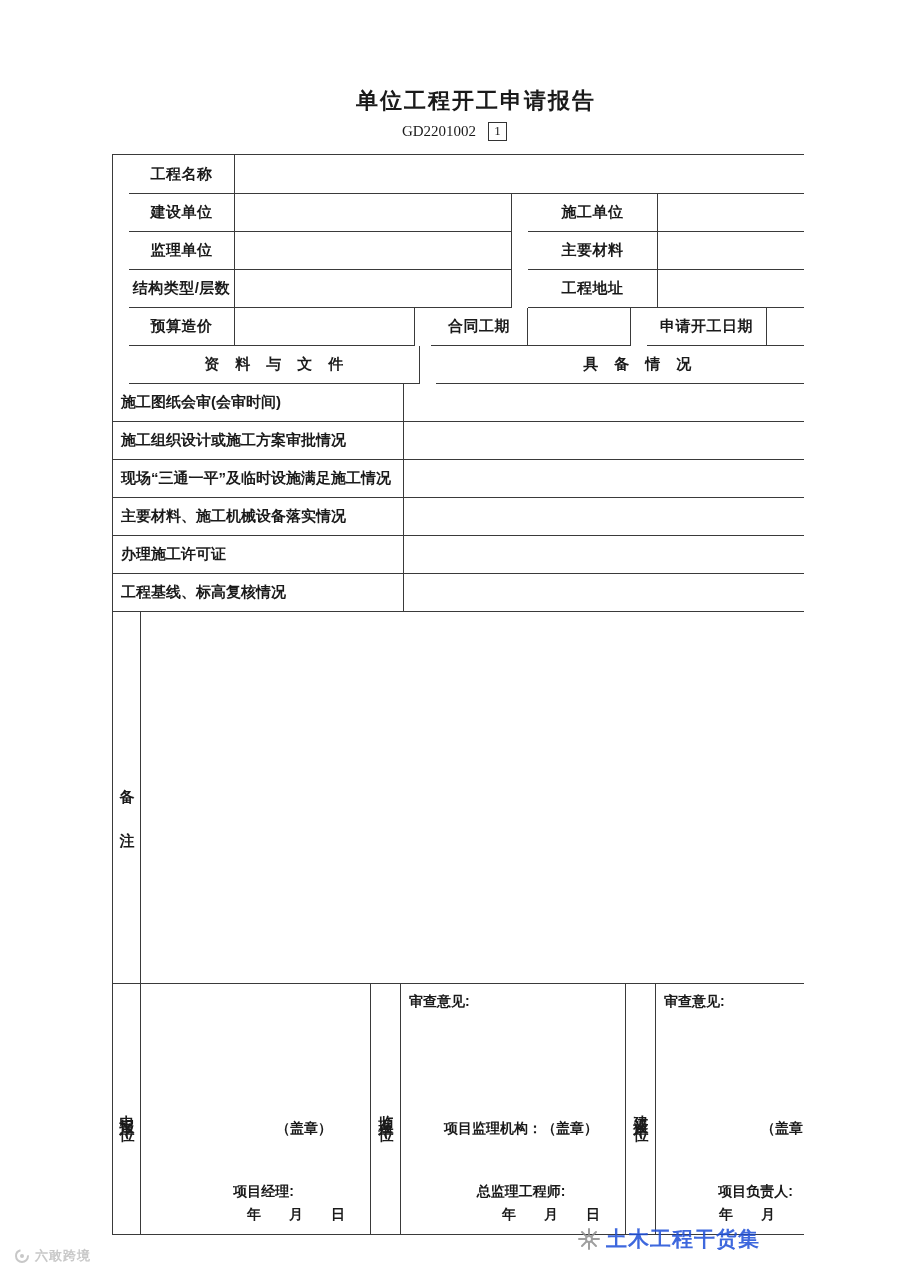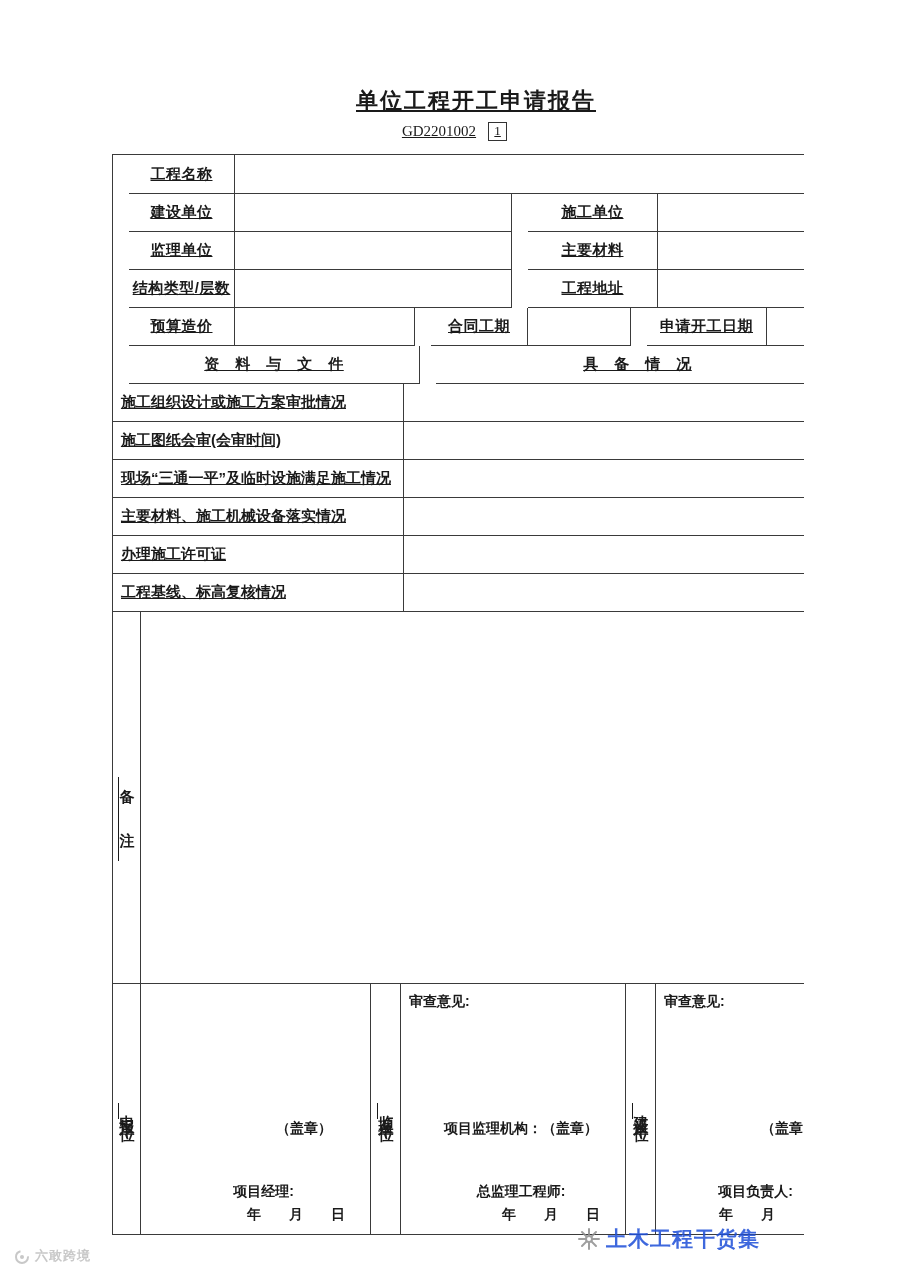--- a/index.html
+++ b/index.html
@@ -5,21 +5,20 @@
   * { box-sizing: border-box; margin: 0; padding: 0; }
   html, body { background: #ffffff; }
   .page {
     position: relative;
     width: 804px;
     height: 1273px;
     background: #ffffff;
     overflow: hidden;
     font-family: "Liberation Sans", "DejaVu Sans", sans-serif;
     color: #1a1a1a;
-    text-decoration: underline;
   }
   .title {
     padding-top: 86px;
     width: 728px;
     margin-left: 112px;
     text-align: center;
     font-size: 22px;
     font-weight: bold;
     letter-spacing: 2px;
   }
@@ -85,21 +84,21 @@
   .sig { font-size: 14px; font-weight: 600; }
   .sig-top { position: absolute; top: 9px; left: 8px; }
   .sig-bottom { position: absolute; bottom: 8px; left: 8px; right: 0; }
   .sig-bottom .line { line-height: 23px; white-space: pre; }
   .line.left  { text-align: center; padding-left: 8px; margin-top: 40px; }
   .line.right { text-align: right; }
   .pr38 { padding-right: 38px; } .pr25 { padding-right: 25px; }
   .pr22 { padding-right: 22px; }
   .wm-left {
     position: absolute; left: 14px; bottom: 8px;
-    display: flex; align-items: flex-end; gap: 5px;
+    display: flex; align-items: center; gap: 5px;
     color: #c8c8c8; font-size: 13px; font-weight: 600; letter-spacing: 1px;
   }
   .wm-right {
     position: absolute; right: 44px; bottom: 20px;
     display: flex; align-items: center; gap: 6px;
     color: #1d4ed8; opacity: 0.85;
     font-size: 21px; font-weight: bold; letter-spacing: 1px;
   }
   .wm-icon svg { display: block; }
 </style>
@@ -151,25 +150,25 @@
       <div class="cell lbl w120">申请开工日期</div>
       <div class="cell grow"></div>
     </div>
 
     <div class="row h38">
       <div class="cell lbl w291">资　料　与　文　件</div>
       <div class="cell lbl grow">具　备　情　况</div>
     </div>
 
     <div class="row h38">
+      <div class="cell lbl-left w291">施工图纸会审(会审时间)</div>
+      <div class="cell grow"></div>
+    </div>
+    <div class="row h38">
       <div class="cell lbl-left w291">施工组织设计或施工方案审批情况</div>
-      <div class="cell grow"></div>
-    </div>
-    <div class="row h38">
-      <div class="cell lbl-left w291">施工图纸会审(会审时间)</div>
       <div class="cell grow"></div>
     </div>
     <div class="row h38">
       <div class="cell lbl-left w291">现场“三通一平”及临时设施满足施工情况</div>
       <div class="cell grow"></div>
     </div>
     <div class="row h38">
       <div class="cell lbl-left w291">主要材料、施工机械设备落实情况</div>
       <div class="cell grow"></div>
     </div>

